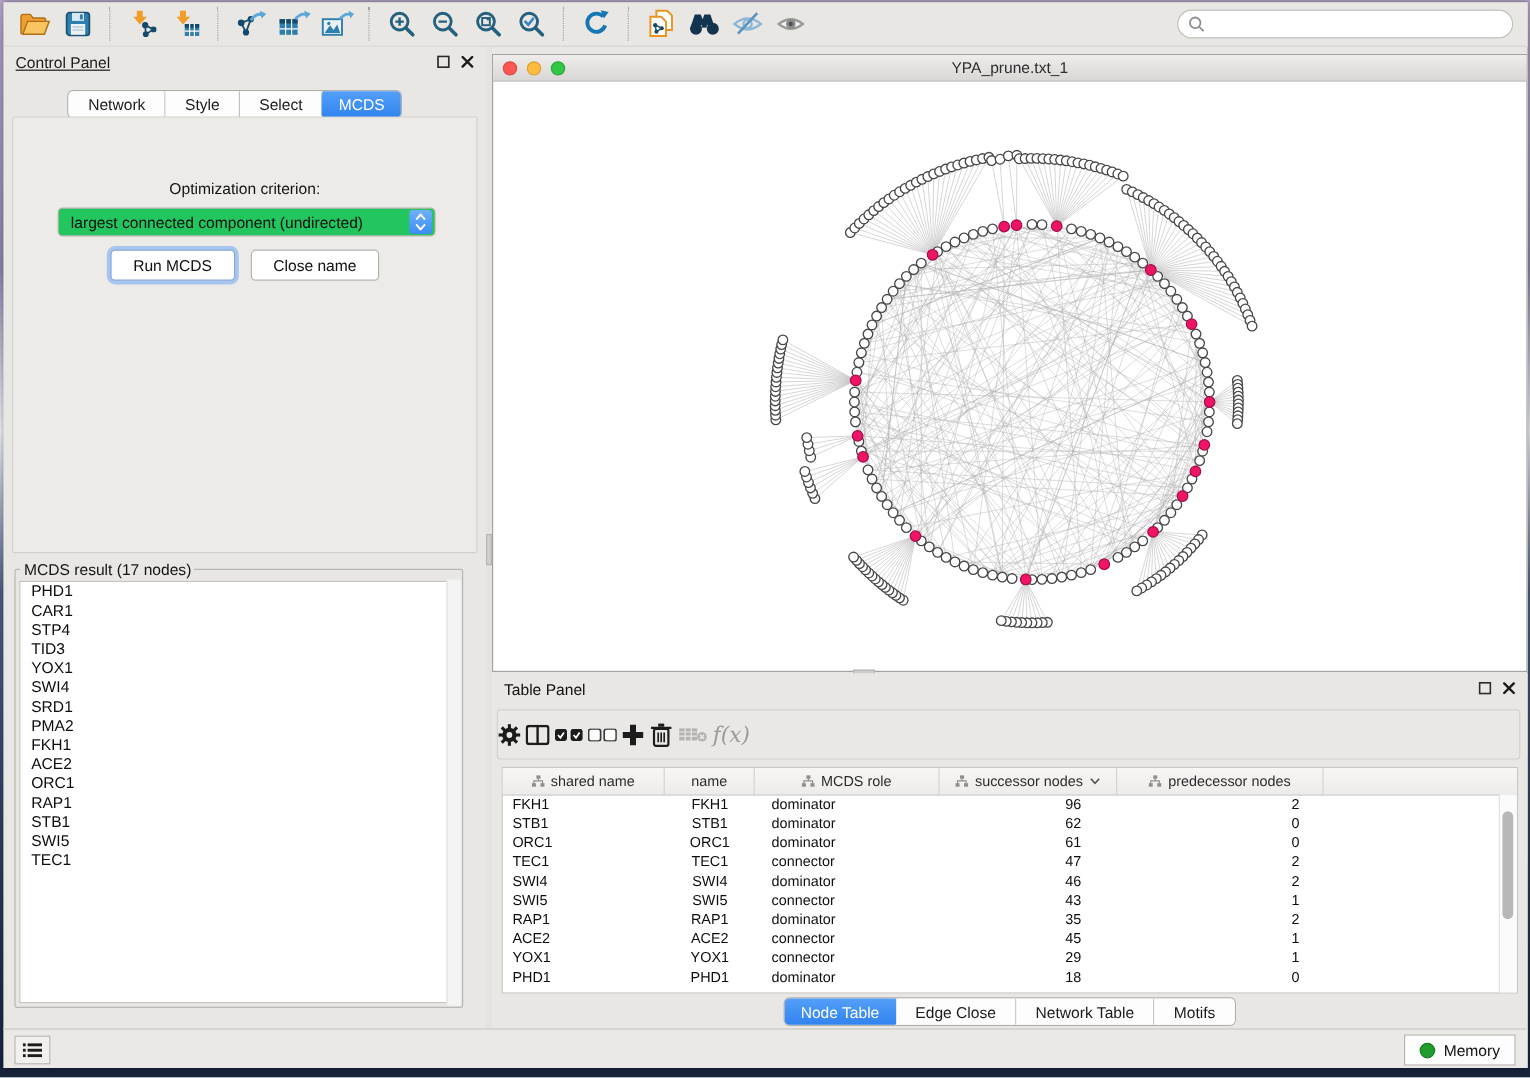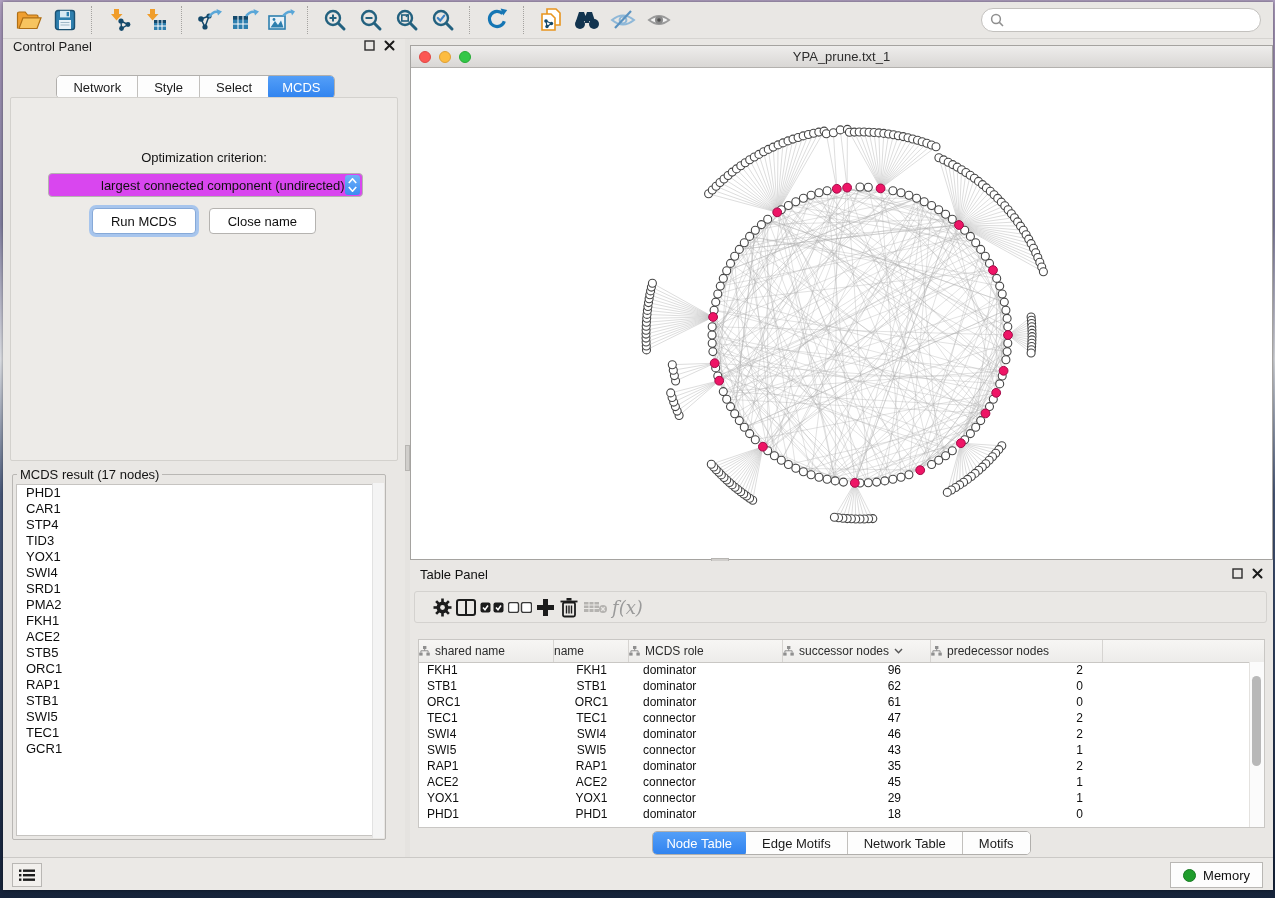--- a/index.html
+++ b/index.html
@@ -17,34 +17,34 @@
   .tbtn{width:36px;height:30px;display:flex;align-items:center;justify-content:center;flex:0 0 auto;cursor:default;}
   .tbtn svg{display:block;}
   .tsep{width:1px;height:28px;border-left:1px dotted #a5a3a0;margin:0 8px;flex:0 0 auto;}
   .search{position:absolute;right:12px;top:6px;width:280px;height:24px;background:#fff;
           border:1px solid #c3c1be;border-radius:13px;display:flex;align-items:center;padding:0 8px;box-sizing:border-box;}
   .search svg{flex:0 0 auto;margin-right:6px;}
   .search input{border:none;outline:none;flex:1;font:13px "Liberation Sans",sans-serif;background:transparent;}
 
   
   .control-panel{position:absolute;top:37px;left:0;width:402px;bottom:32px;background:#e9e7e4;}
-  .panel-header{position:absolute;top:0;left:0;right:0;height:26px;display:flex;align-items:flex-start;
-                font-size:13px;color:#1c1c1c;padding:0 10px;}
+  .panel-header{position:absolute;top:0;left:0;right:0;height:26px;display:flex;align-items:center;
+                font-size:13px;color:#1c1c1c;padding:0 10px;text-decoration:underline;}
   .panel-header .ph-title{flex:1;}
   .ph-icons{display:flex;align-items:center;gap:9px;}
   .seg-tabs{position:absolute;top:36px;left:0;right:17px;display:flex;justify-content:center;}
   .seg-wrap{display:flex;border:1px solid #b1afac;border-radius:5px;background:#fff;overflow:hidden;height:22px;}
   .seg{padding:0 16px;font-size:13px;display:flex;align-items:center;background:#fdfdfd;border-right:1px solid #c2c0bd;color:#1b1b1b;}
   .seg:last-child{border-right:none;}
   .seg.active{background:linear-gradient(180deg,#55a0f8,#2f82ef);color:#fff;border-radius:4px;margin:-1px;height:24px;padding:0 14px;}
   .inner-panel{position:absolute;top:58px;left:7px;right:7px;height:362px;background:#edebe8;
                border:1px solid #d3d1cd;border-radius:2px;}
   .opt-label{position:absolute;top:52px;width:100%;text-align:center;font-size:13px;color:#141414;}
-  .select{position:absolute;top:75px;left:37px;width:315px;height:24px;background:#d946ef;border:1px solid #b5b3b0;
-          border-radius:4px;display:flex;align-items:center;box-sizing:border-box;padding-left:42px;}
+  .select{position:absolute;top:75px;left:37px;width:315px;height:24px;background:#22c55e;border:1px solid #b5b3b0;
+          border-radius:4px;display:flex;align-items:center;box-sizing:border-box;}
   .select .sel-text{flex:1;font-size:13px;padding-left:10px;color:#101010;white-space:nowrap;}
   .stepper{width:19px;height:20px;margin-right:2px;border-radius:3px;background:linear-gradient(180deg,#6fb0f9,#3c8cf2);
            display:flex;flex-direction:column;align-items:center;justify-content:center;gap:2px;}
   .btn-row{position:absolute;top:110px;left:0;width:100%;display:flex;justify-content:center;gap:13px;}
   .pbtn{height:24px;padding:0 18px;background:#fff;border:1px solid #b5b3b0;border-radius:4px;
         font-size:13px;display:flex;align-items:center;color:#101010;}
   .pbtn.focused{box-shadow:0 0 0 3px rgba(110,165,240,.55);border-color:#86a9d8;}
   .mcds-fieldset{position:absolute;left:9px;right:19px;top:428px;height:371px;border:1px solid #b9b7b4;
                  border-radius:2px;margin:0;padding:0;}
   .mcds-fieldset legend{font-size:13px;color:#141414;margin-left:4px;padding:0 3px;}
@@ -64,27 +64,27 @@
             display:flex;align-items:center;}
   .lights{display:flex;gap:8px;margin-left:8px;}
   .light{width:12px;height:12px;border-radius:50%;box-sizing:border-box;}
   .titlebar .tb-title{position:absolute;left:0;right:0;text-align:center;font-size:13px;font-weight:500;color:#2d2d2d;}
   .net-canvas{position:absolute;top:21px;left:0;}
 
   
   .table-panel{position:absolute;left:407px;right:0;top:559px;height:297px;background:#e9e7e4;}
   .tp-header{position:absolute;top:0;left:0;right:0;height:26px;display:flex;align-items:center;font-size:13px;padding:0 10px;}
   .tp-header .ph-title{flex:1;}
-  .tp-toolbar{position:absolute;top:30px;left:4px;right:6px;height:32px;background:#eae8e5;border:1px solid #d4d2cf;
-              border-radius:3px;display:flex;align-items:center;gap:4px;padding-left:18px;box-sizing:border-box;}
+  .tp-toolbar{position:absolute;top:30px;left:4px;right:6px;height:42px;background:#eae8e5;border:1px solid #d4d2cf;
+              border-radius:3px;display:flex;align-items:center;gap:4px;box-sizing:border-box;}
   .tp-toolbar .tbtn{width:auto;height:auto;}
   .fx{font-family:"DejaVu Serif",serif;font-style:italic;font-size:18px;color:#9a9a9a;}
   .tablebox{position:absolute;top:78px;left:8px;right:8px;height:189px;background:#fff;border:1px solid #c9c7c4;box-sizing:border-box;}
   .thead{display:flex;height:22px;background:linear-gradient(180deg,#f7f6f4,#edecea);border-bottom:1px solid #c9c7c4;}
-  .hcell{display:flex;align-items:center;justify-content:flex-start;gap:5px;font-size:12px;color:#2c2c2c;
+  .hcell{display:flex;align-items:center;justify-content:center;gap:5px;font-size:12px;color:#2c2c2c;
          border-right:1px solid #d6d4d1;box-sizing:border-box;}
   .hcell.cf{border-right:none;}
   .tbody{position:absolute;top:22px;left:0;right:14px;bottom:0;overflow:hidden;}
   .trow{display:flex;height:16px;align-items:center;}
   .tcell{font-size:12px;color:#0e0e0e;box-sizing:border-box;white-space:nowrap;}
   .c0{width:135px;padding-left:8px;}
   .c1{width:75px;text-align:center;}
   .c2{width:154px;padding-left:14px;}
   .c3{width:148px;text-align:right;padding-right:30px;}
   .c4{width:172px;text-align:right;padding-right:20px;}
@@ -333,27 +333,25 @@
             <div class="mcds-item">PHD1</div>
             <div class="mcds-item">CAR1</div>
             <div class="mcds-item">STP4</div>
             <div class="mcds-item">TID3</div>
             <div class="mcds-item">YOX1</div>
             <div class="mcds-item">SWI4</div>
             <div class="mcds-item">SRD1</div>
             <div class="mcds-item">PMA2</div>
             <div class="mcds-item">FKH1</div>
             <div class="mcds-item">ACE2</div>
-            <div class="mcds-item">STB5</div>
             <div class="mcds-item">ORC1</div>
             <div class="mcds-item">RAP1</div>
             <div class="mcds-item">STB1</div>
             <div class="mcds-item">SWI5</div>
             <div class="mcds-item">TEC1</div>
-            <div class="mcds-item">GCR1</div>
           </div>
         <div class="list-scroll-track"></div>
       </fieldset>
     </div>
 
     <div class="v-splitter">
       <div class="v-handle"></div>
     </div>
 
     <div class="net-window">
@@ -1310,21 +1308,21 @@
             </div>
           </div>
         <div class="tscroll">
           <div class="tthumb"></div>
         </div>
       </div>
 
       <div class="bottom-tabs">
         <div class="seg-wrap">
           <div class="seg active">Node Table</div>
-          <div class="seg">Edge Motifs</div>
+          <div class="seg">Edge Close</div>
           <div class="seg">Network Table</div>
           <div class="seg">Motifs</div>
         </div>
       </div>
     </div>
 
     <div class="status-bar">
       <div class="list-btn">
         <svg width="16" height="13" viewBox="0 0 16 13">
           <g fill="#1c1c1c">

